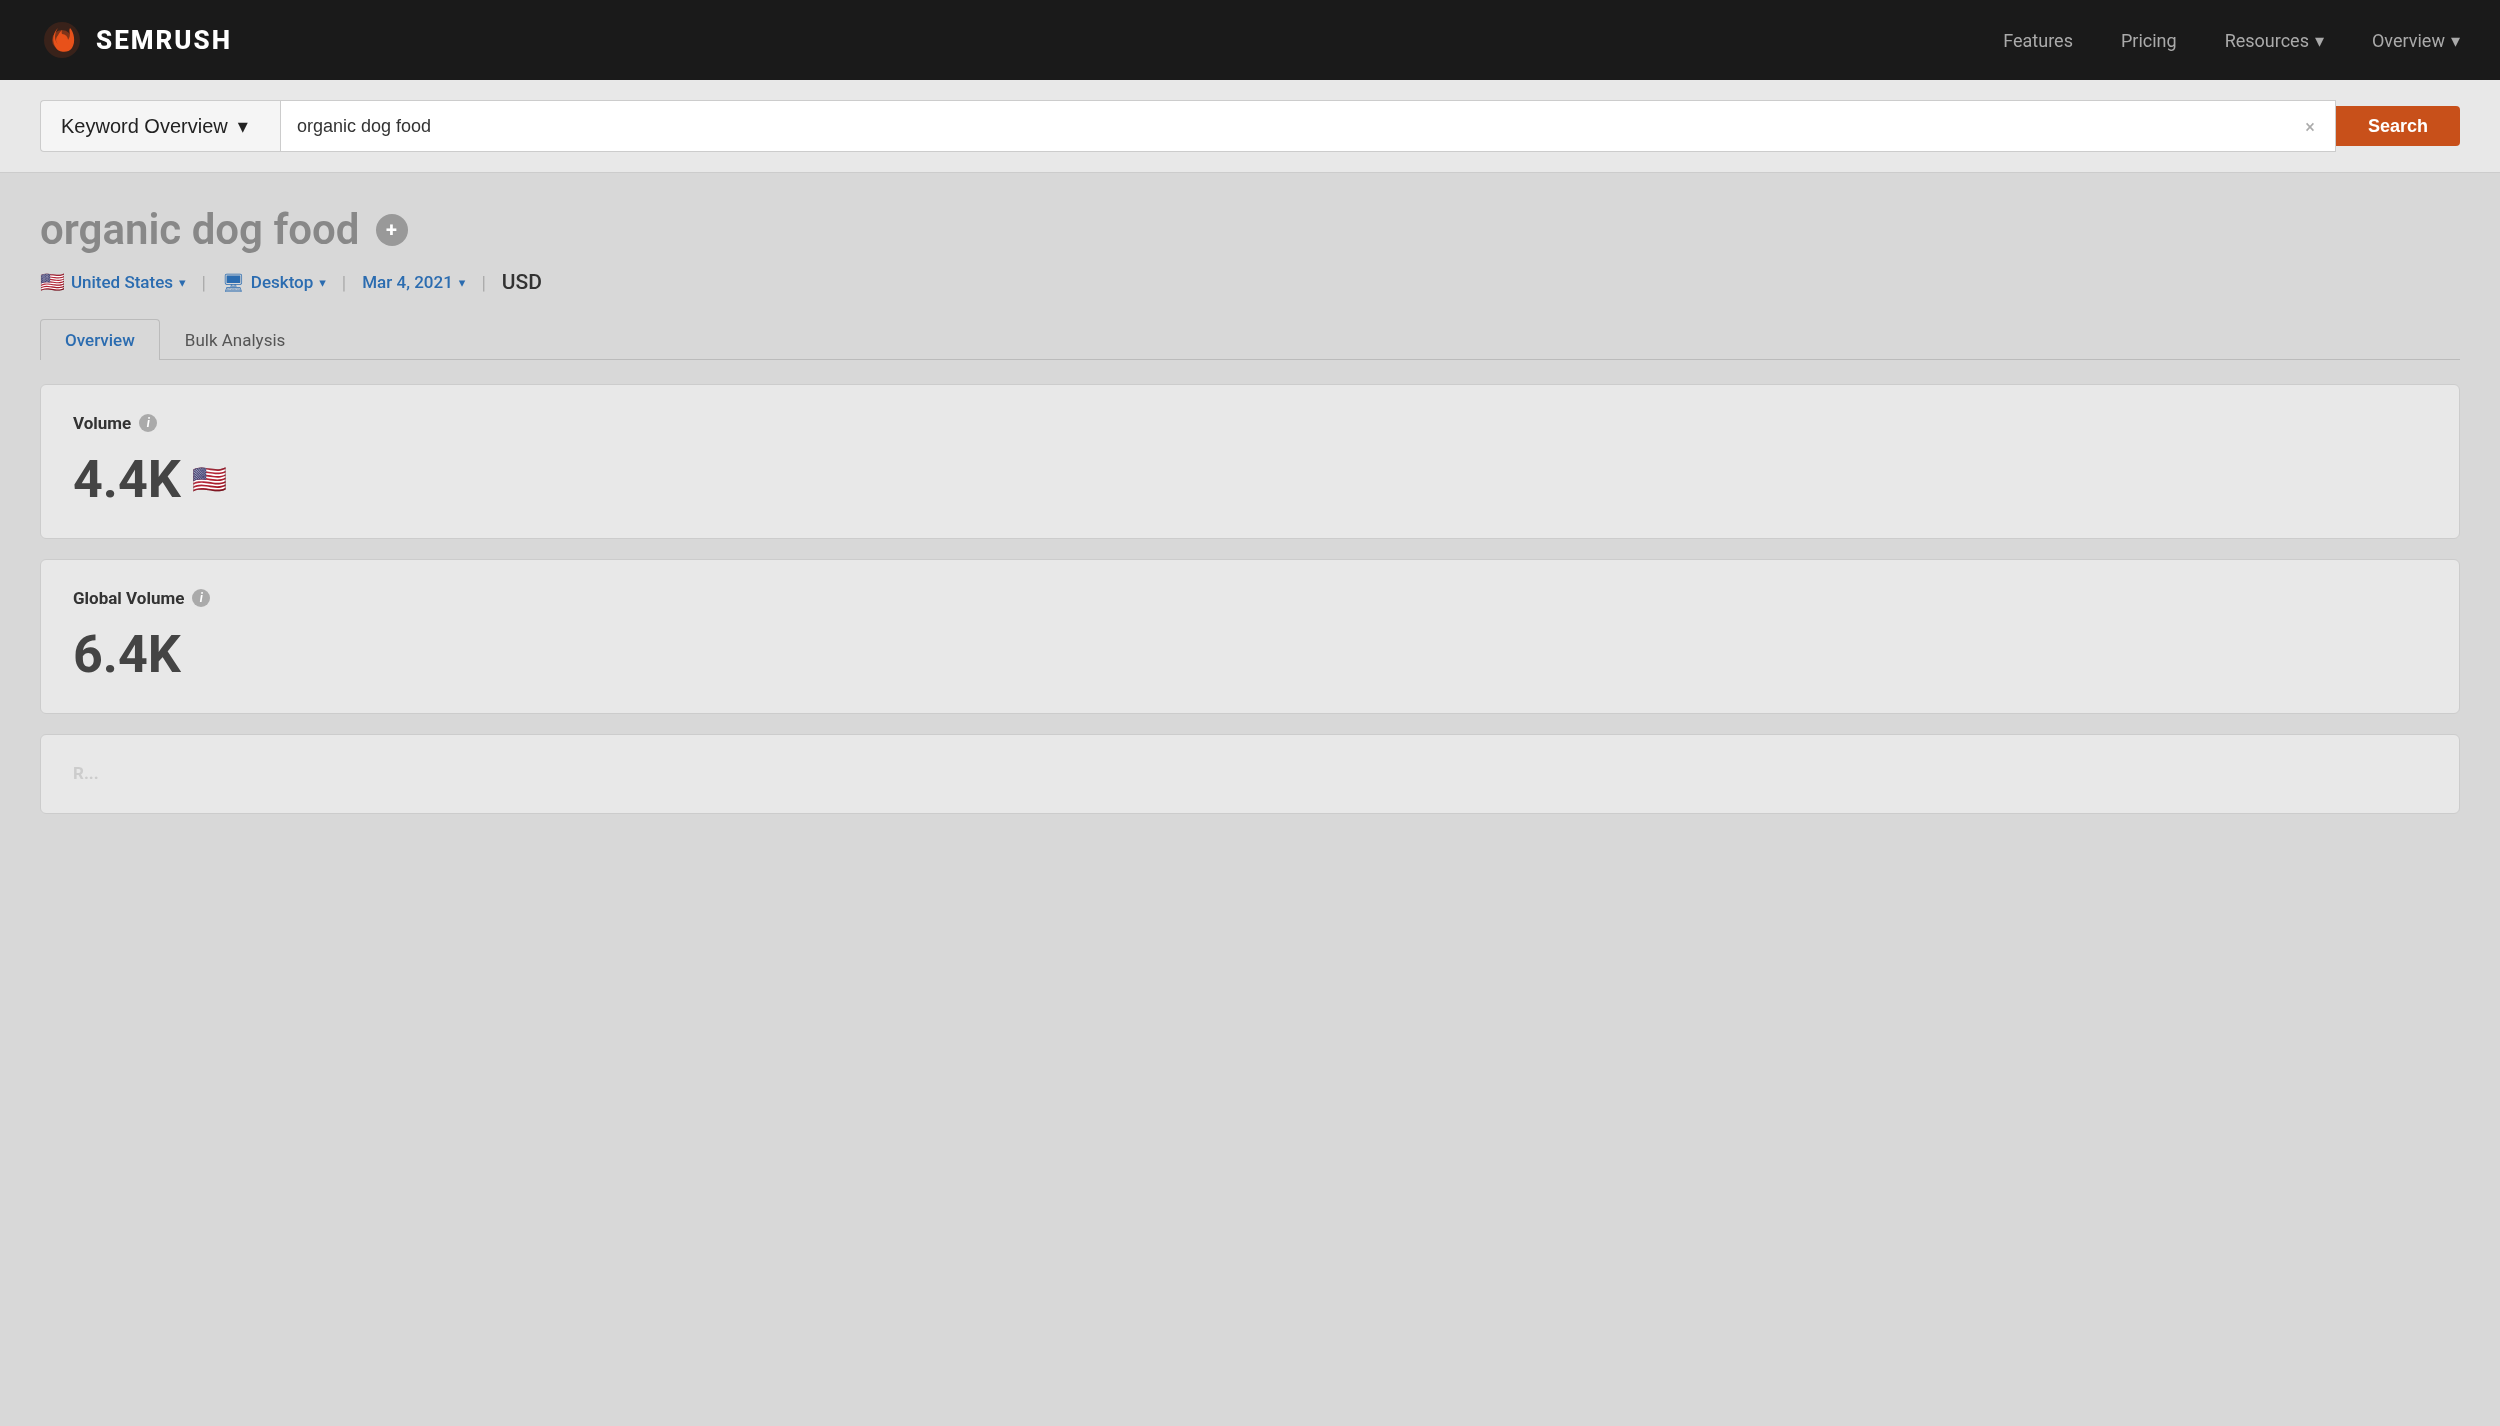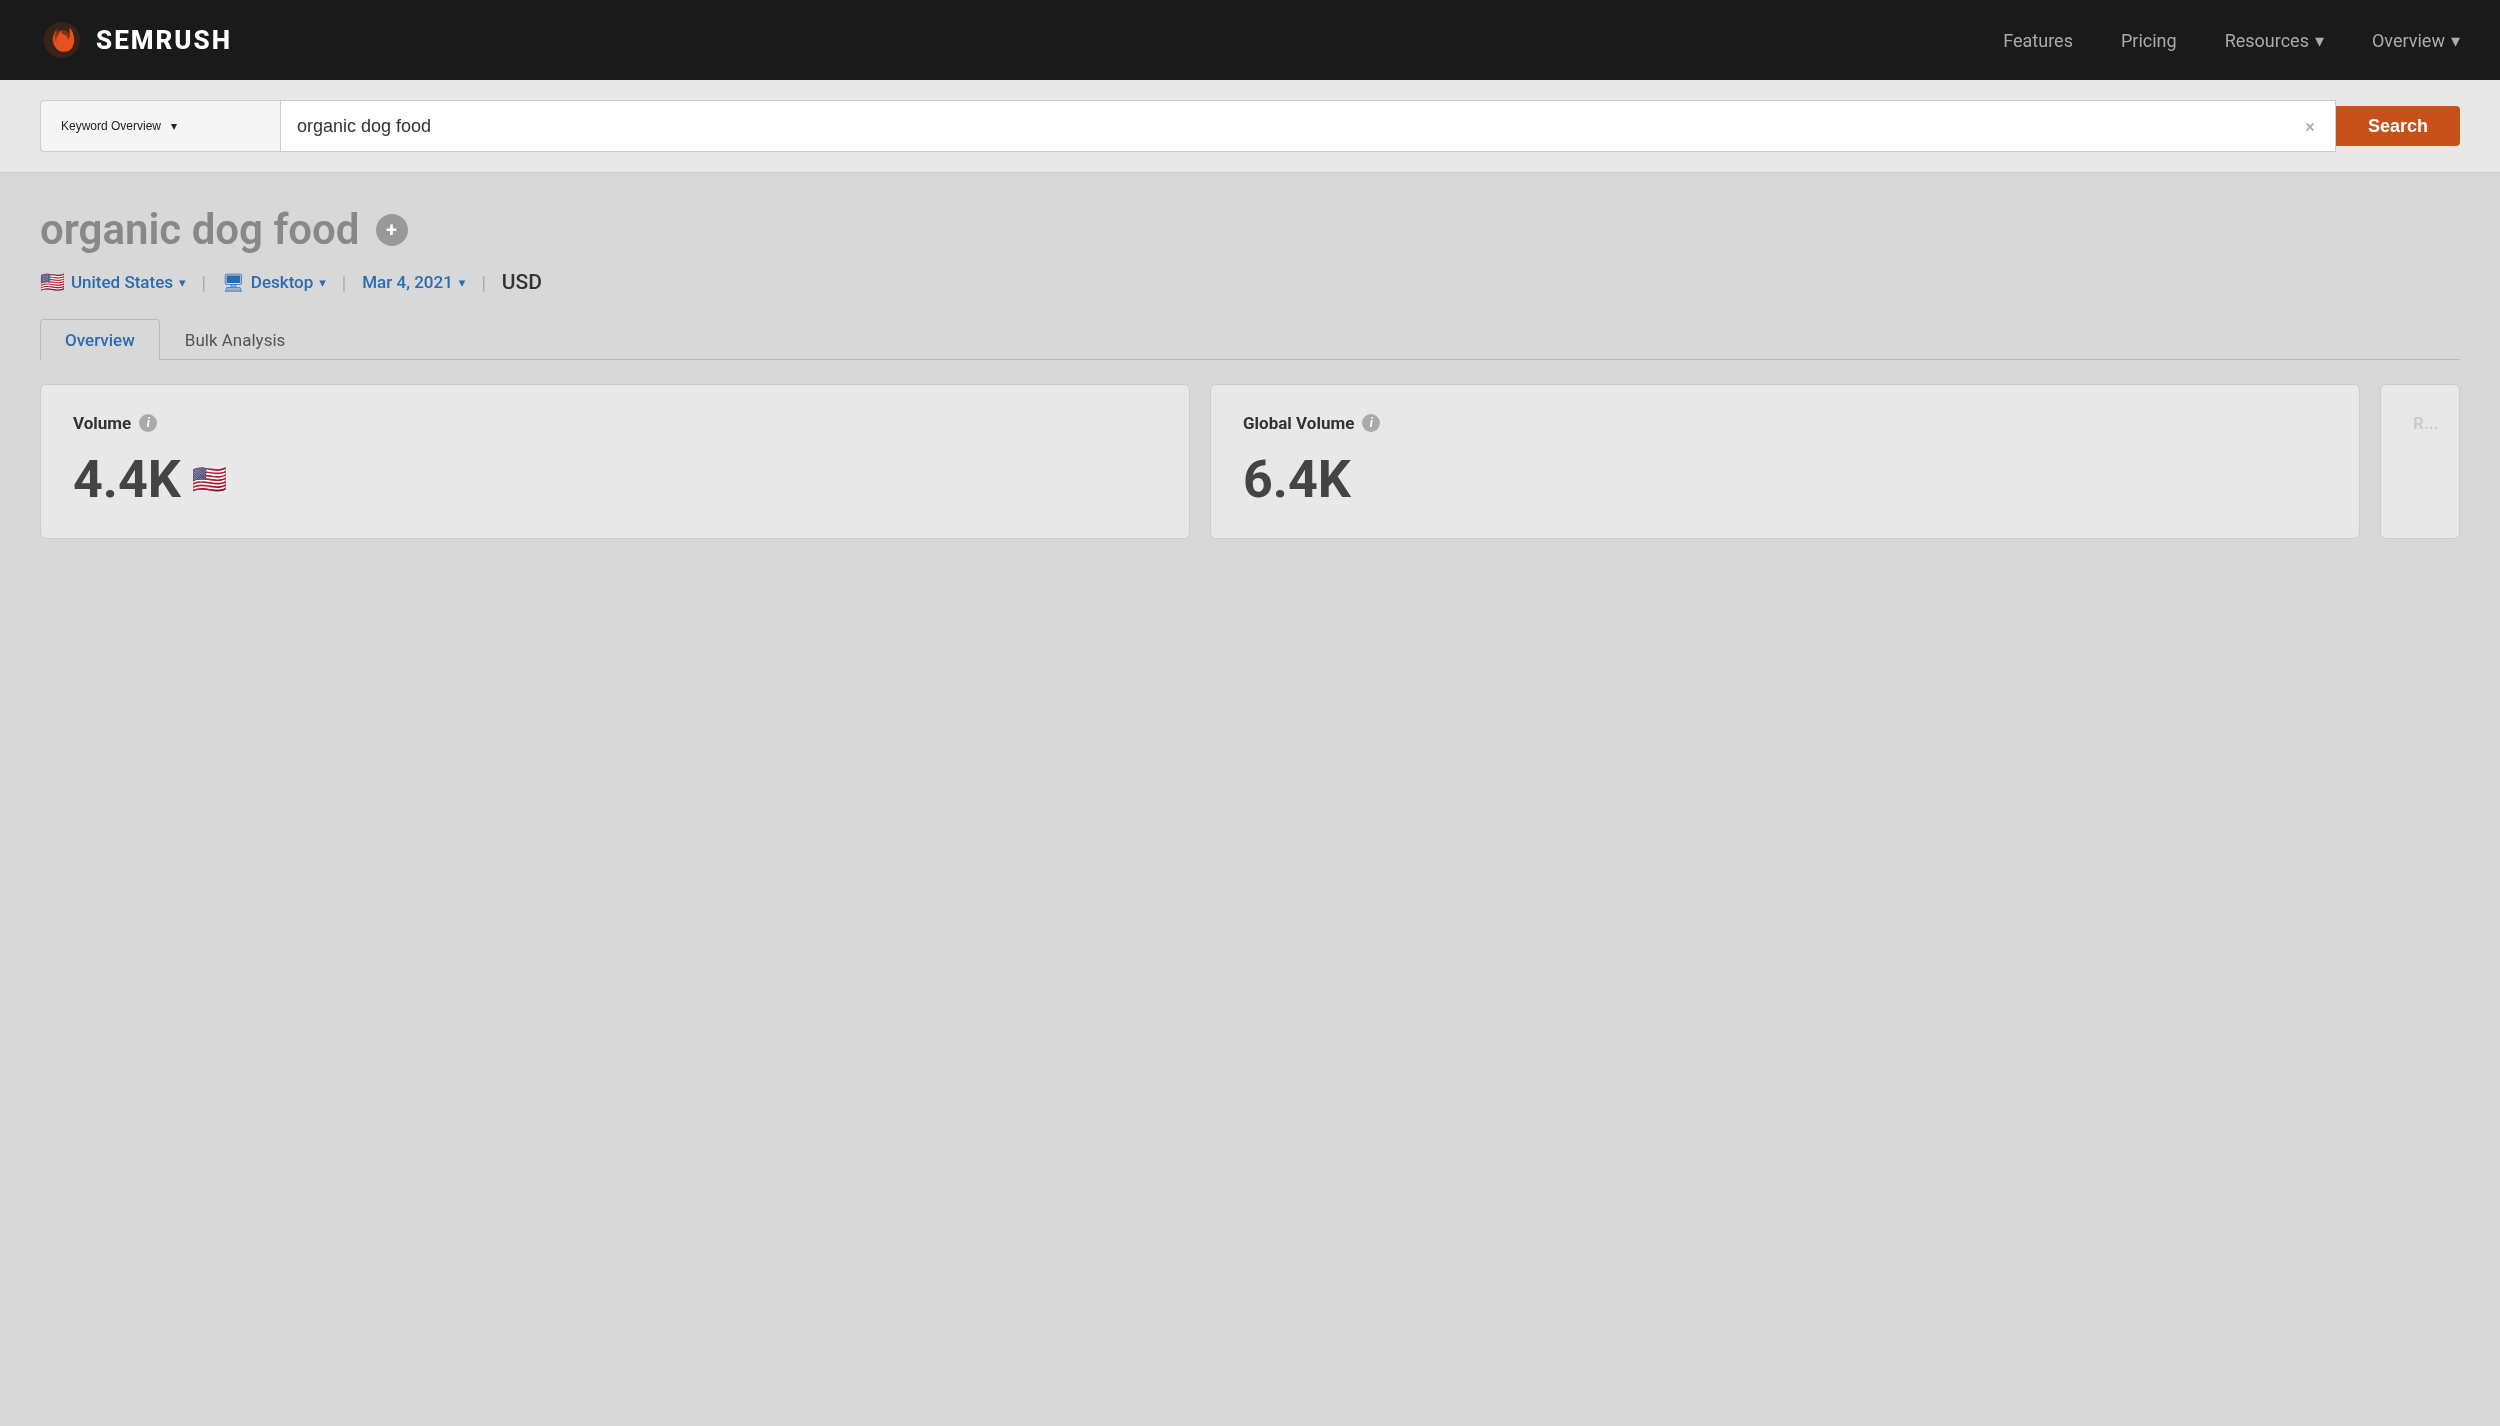--- a/index.html
+++ b/index.html
@@ -67,21 +67,21 @@
       align-items: center;
       gap: 0;
       border-bottom: 1px solid #cccccc;
     }
 
     .tool-selector {
       background: #f5f5f5;
       border: 1px solid #cccccc;
       border-right: none;
       padding: 14px 20px;
-      font-size: 12px;
+      font-size: 20px;
       color: #222222;
       cursor: pointer;
       display: flex;
       align-items: center;
       gap: 10px;
       height: 52px;
       min-width: 240px;
       border-radius: 4px 0 0 4px;
     }
 
@@ -229,20 +229,21 @@
       border-bottom-color: #d8d8d8;
       border-radius: 4px 4px 0 0;
       font-weight: 500;
     }
 
     
     .cards-row {
       display: flex;
       gap: 20px;
       overflow: hidden;
+      flex-direction: column;
     }
 
     .metric-card {
       background: #e8e8e8;
       border: 1px solid #cccccc;
       border-radius: 6px;
       padding: 28px 32px;
       flex: 1;
       min-width: 0;
     }

